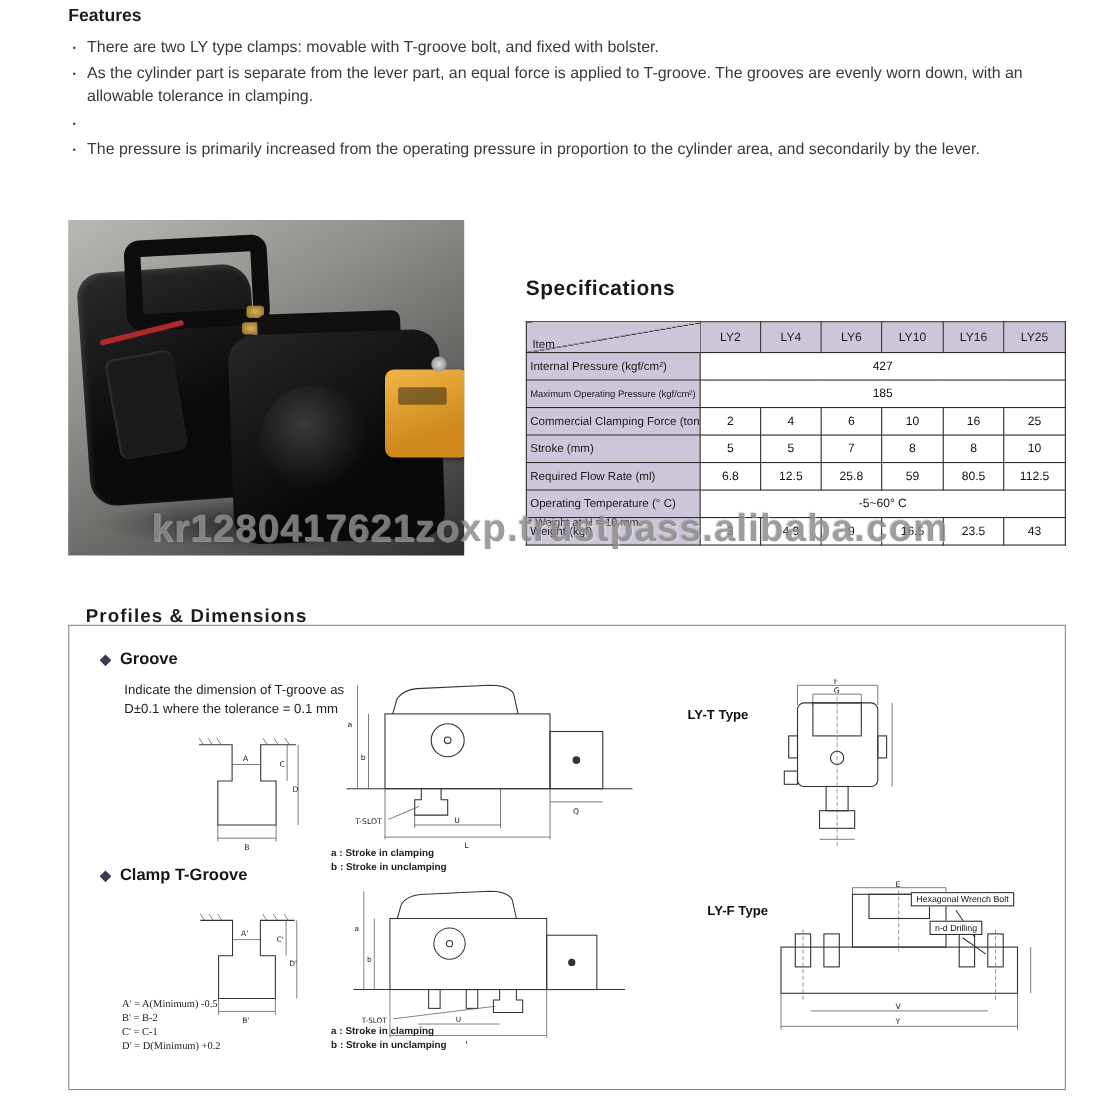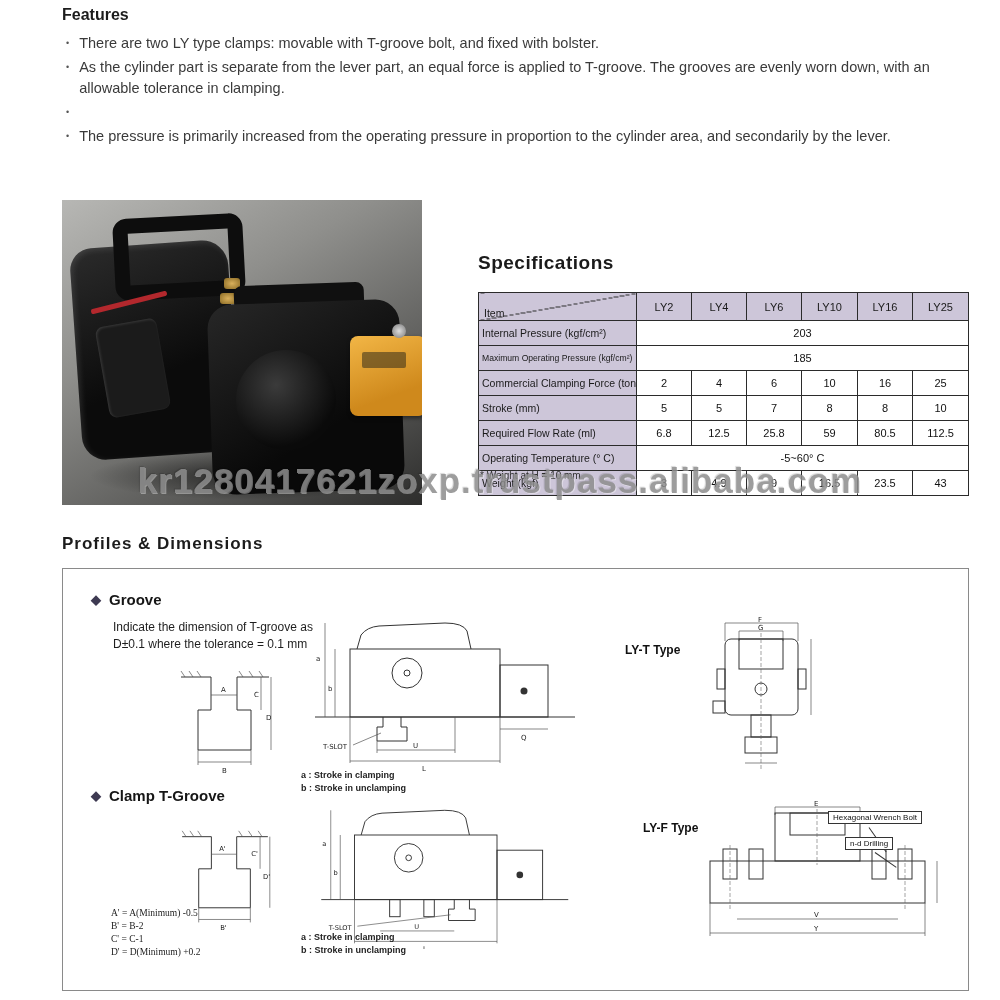--- a/index.html
+++ b/index.html
@@ -50,21 +50,21 @@
   .corner .t{position:absolute;top:1px;right:7px;font-size:10.5px;margin-top:44px;}
   .corner .i{position:absolute;bottom:1px;left:5px;font-size:10.5px;}
   .footnote{position:absolute;left:480px;top:470px;font-size:10px;color:#333;}
 
   
   .watermark{position:absolute;left:0;top:461px;width:1000px;text-align:center;z-index:10;
              font-size:35px;font-weight:600;letter-spacing:1px;color:#8d8d8d;opacity:.85;
              text-shadow:1px 1px 0 rgba(255,255,255,.45),-1px -1px 1px rgba(0,0,0,.18);pointer-events:none;}
 
   
-  .pd-title{position:absolute;left:62px;top:534px;margin:0;font-size:17px;font-weight:700;letter-spacing:1px;color:#1c1c1c;}
+  .pd-title{position:absolute;left:62px;top:534px;margin:16px;font-size:17px;font-weight:700;letter-spacing:1px;color:#1c1c1c;}
   .pd-box{position:absolute;left:62px;top:568px;width:905px;height:421px;border:1px solid #8a8a8a;background:#fff;}
   .pd-box .abs{position:absolute;}
   .sec-head{font-size:15px;font-weight:700;color:#161616;display:flex;align-items:center;gap:8px;}
   .diamond{color:#3e3a52;font-size:13px;}
   .desc{font-size:12px;line-height:17px;color:#1e1e1e;}
   .tiny-bold{font-size:9px;font-weight:700;color:#222;line-height:13px;}
   .type-label{font-size:12px;font-weight:700;color:#111;margin-top:28px;}
   .notes{font-size:9.5px;line-height:13px;color:#222;font-family:Liberation Serif, serif;}
   .callout{border:1px solid #333;background:#fff;font-size:8px;padding:1px 4px;color:#111;white-space:nowrap;z-index:3;}
   .leader{height:1px;background:#333;transform-origin:left center;z-index:2;}
@@ -136,21 +136,21 @@
       </th>
       <th class="colhead">LY2</th>
       <th class="colhead">LY4</th>
       <th class="colhead">LY6</th>
       <th class="colhead">LY10</th>
       <th class="colhead">LY16</th>
       <th class="colhead">LY25</th>
     </tr>
     <tr>
       <th class="rl">Internal Pressure (kgf/cm²)</th>
-      <td colspan="6">203</td>
+      <td colspan="6">427</td>
     </tr>
     <tr>
       <th class="rl small">Maximum Operating Pressure (kgf/cm²)</th>
       <td colspan="6">185</td>
     </tr>
     <tr>
       <th class="rl">Commercial Clamping Force (ton)</th>
       <td>2</td>
       <td>4</td>
       <td>6</td>

